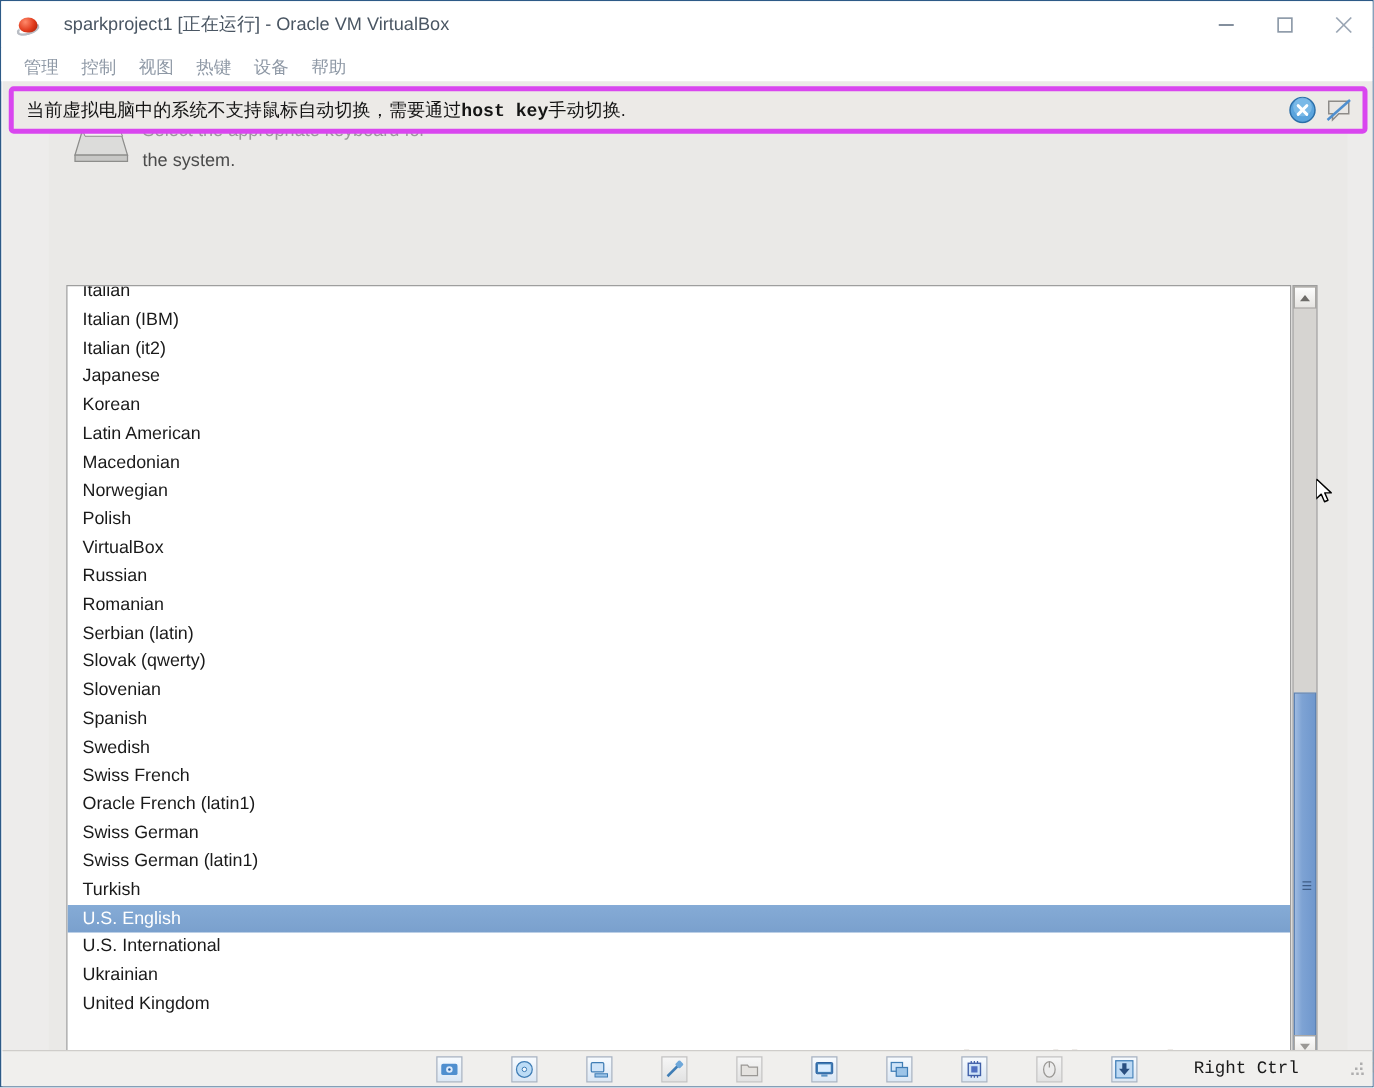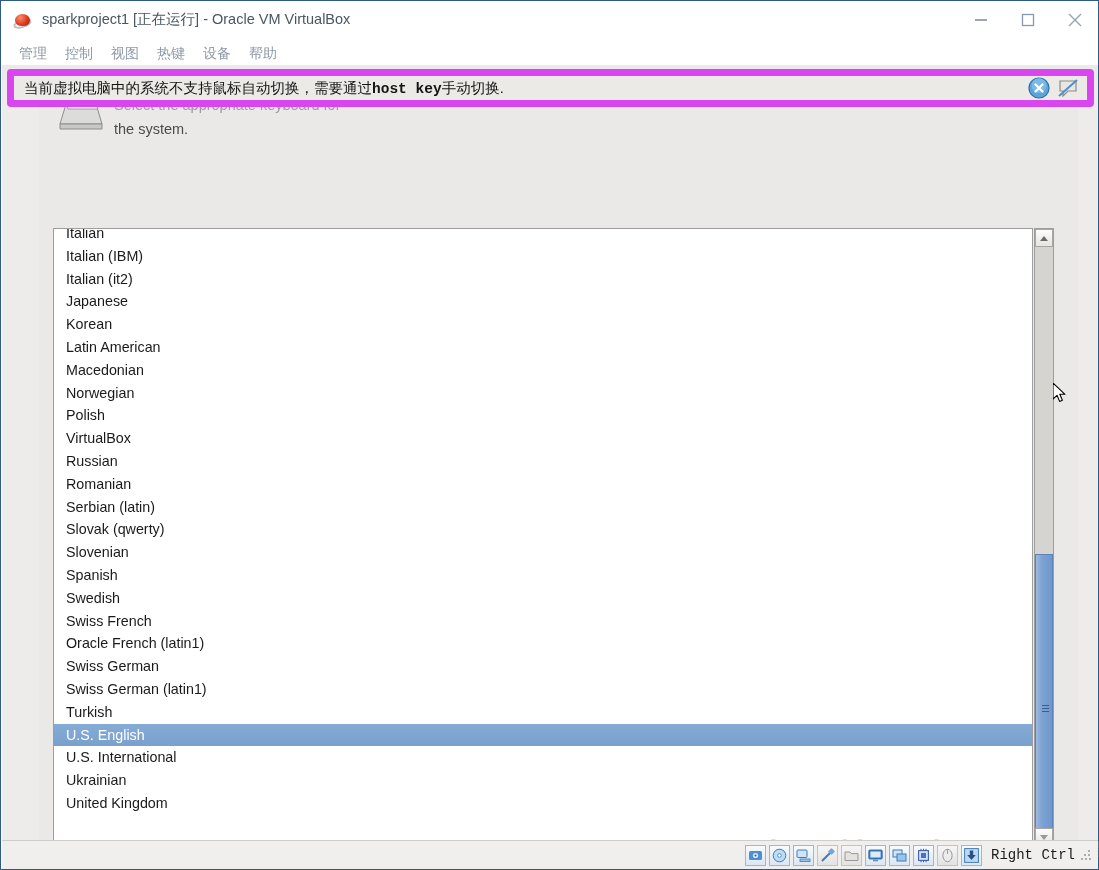--- a/index.html
+++ b/index.html
@@ -35,21 +35,21 @@
     width:15px; height:12px; border-radius:50% 50% 45% 45%;
     background: radial-gradient(circle at 35% 30%, #ff8a6b 0%, #e03a1c 55%, #9c1d06 100%);
   }
   #app-icon .ring {
     position:absolute; left:0px; top:9px;
     width:19px; height:9px; border-radius:50%;
     border:2px solid #b9bdc4; border-top-color:#dfe2e6;
     transform: rotate(-18deg);
   }
   #title-text {
-    margin-left: 9px;
+    margin-left: 18px;
     font-size: 14.5px; color: #4a5663;
     white-space: nowrap;
   }
   .wincontrols { position:absolute; right:0; top:0; height:37px; display:flex; }
   .winbtn {
     width: 47px; height: 37px;
     display:flex; align-items:center; justify-content:center;
     background: transparent;
   }
   .winbtn svg { display:block; }
@@ -152,20 +152,21 @@
   #sb-grip i { display:block; height:1px; background:#3f5d87; margin-bottom:2px; }
 
   
   #statusbar {
     position: absolute; left: 1px; top: 839px;
     width: 1096px; height: 29px;
     background: #f0efed;
     display:flex; align-items:center; justify-content:flex-end;
     padding-right: 6px;
     border-top: 1px solid #cfcdca;
+    gap: 36px;
   }
   .sb-icon {
     width: 21px; height: 21px; margin-left: 3px;
     border: 1px solid #a8b4c4;
     background: linear-gradient(to bottom,#f7fbff 0%, #dbe7f4 100%);
     display:flex; align-items:center; justify-content:center;
     flex: none;
   }
   .sb-icon.dim {
     border-color:#c3c3c3;
@@ -188,21 +189,21 @@
     font-size: 27px; color: rgba(160,140,120,0.33);
     white-space: nowrap; pointer-events:none;
     letter-spacing: 1px;
   }
 
   
   #msgbar {
     position: absolute; left: 6px; top: 68px;
     width: 1087px; height: 38px;
     background: #eceae7;
-    border: 7px solid #d946ef;
+    border: 4px solid #d946ef;
     border-radius: 4px;
     display:flex; align-items:center;
     z-index: 40;
   }
   #msgbar-text {
     margin-left: 10px;
     font-size: 14.5px; color:#141414;
     white-space: nowrap;
   }
   #msgbar-text .mono {

